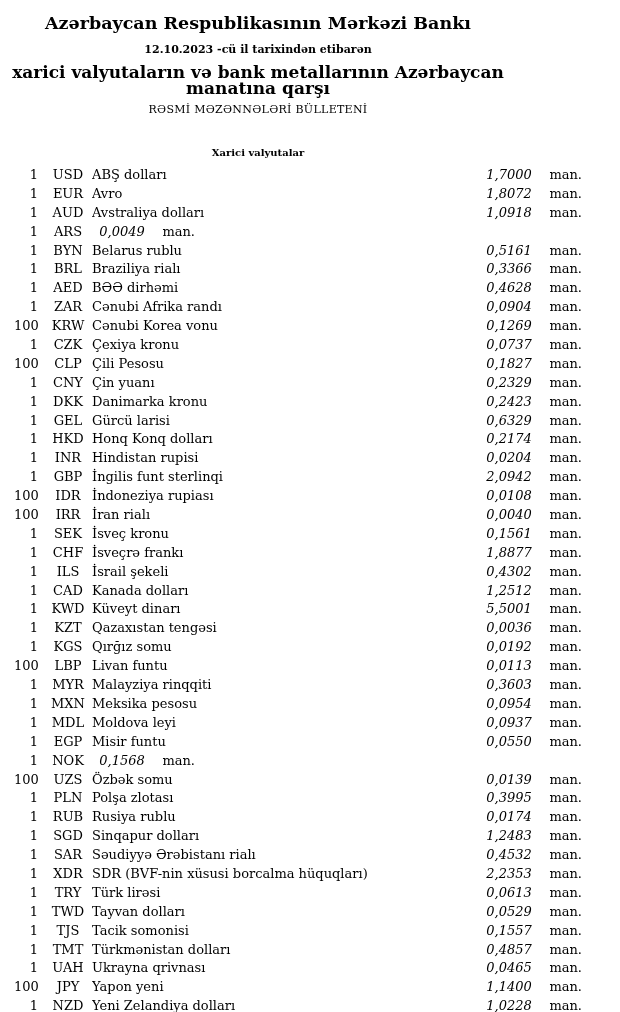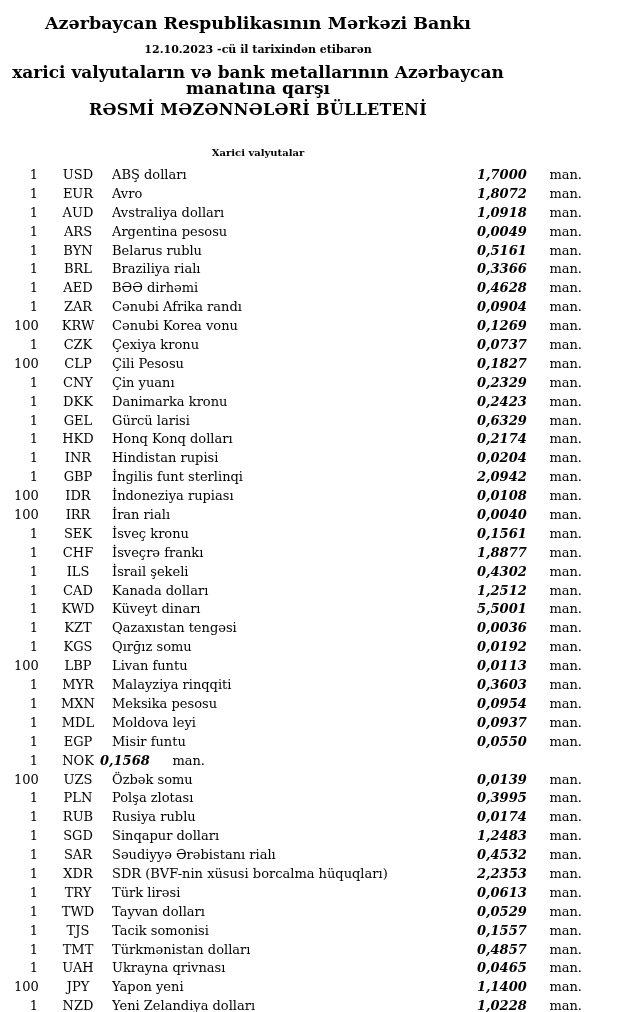--- a/index.html
+++ b/index.html
@@ -32,22 +32,22 @@
   }
   .doc-sub {
     text-align: center;
     font-weight: bold;
     font-size: 17px;
     line-height: 16px;
     margin-bottom: 5px;
   }
   .doc-bulletin {
     text-align: center;
-    font-weight: bold;
-    font-size: 16px;
+    font-weight: normal;
+    font-size: 11px;
     line-height: 17px;
     letter-spacing: 0.3px;
     margin-bottom: 26px;
   }
   .section-title {
     text-align: center;
     font-weight: bold;
     font-size: 10px;
     line-height: 17px;
     margin-bottom: 5px;
@@ -56,23 +56,23 @@
   .rate-row {
     display: flex;
     align-items: baseline;
     height: 18.9px;
     font-size: 13px;
     line-height: 18.9px;
     padding-left: 14px;
     padding-right: 38px;
   }
   .qty   { width: 24px; text-align: right; flex: none; }
-  .code  { width: 44px; text-align: center; margin-left: 18px; flex: none; }
-  .name  { flex: 1 1 auto; margin-left: 12px; white-space: nowrap; overflow: hidden; }
-  .rate  { width: 64px; text-align: left; font-weight: bold; font-style: italic; flex: none; }
+  .code  { width: 44px; text-align: center; margin-left: 8px; flex: none; }
+  .name  { flex: 1 1 auto; margin-left: 2px; white-space: nowrap; overflow: hidden; }
+  .rate  { width: 64px; text-align: center; font-weight: normal; font-style: italic; flex: none; }
   .unit  { width: 34px; margin-left: 7px; text-align: right; flex: none; }
 </style>
 </head>
 <body>
 
 <div class="page">
 
   <div class="doc-title">Azərbaycan Respublikasının Mərkəzi Bankı</div>
 
   <div class="doc-date">12.10.2023 -cü il tarixindən etibarən</div>
@@ -101,21 +101,20 @@
       <div class="rate-row">
         <span class="qty">1</span>
         <span class="code">AUD</span>
         <span class="name">Avstraliya dolları</span>
         <span class="rate">1,0918</span>
         <span class="unit">man.</span>
       </div>
       <div class="rate-row">
         <span class="qty">1</span>
         <span class="code">ARS</span>
-        <span class="name">Argentina pesosu</span>
         <span class="rate">0,0049</span>
         <span class="unit">man.</span>
       </div>
       <div class="rate-row">
         <span class="qty">1</span>
         <span class="code">BYN</span>
         <span class="name">Belarus rublu</span>
         <span class="rate">0,5161</span>
         <span class="unit">man.</span>
       </div>

